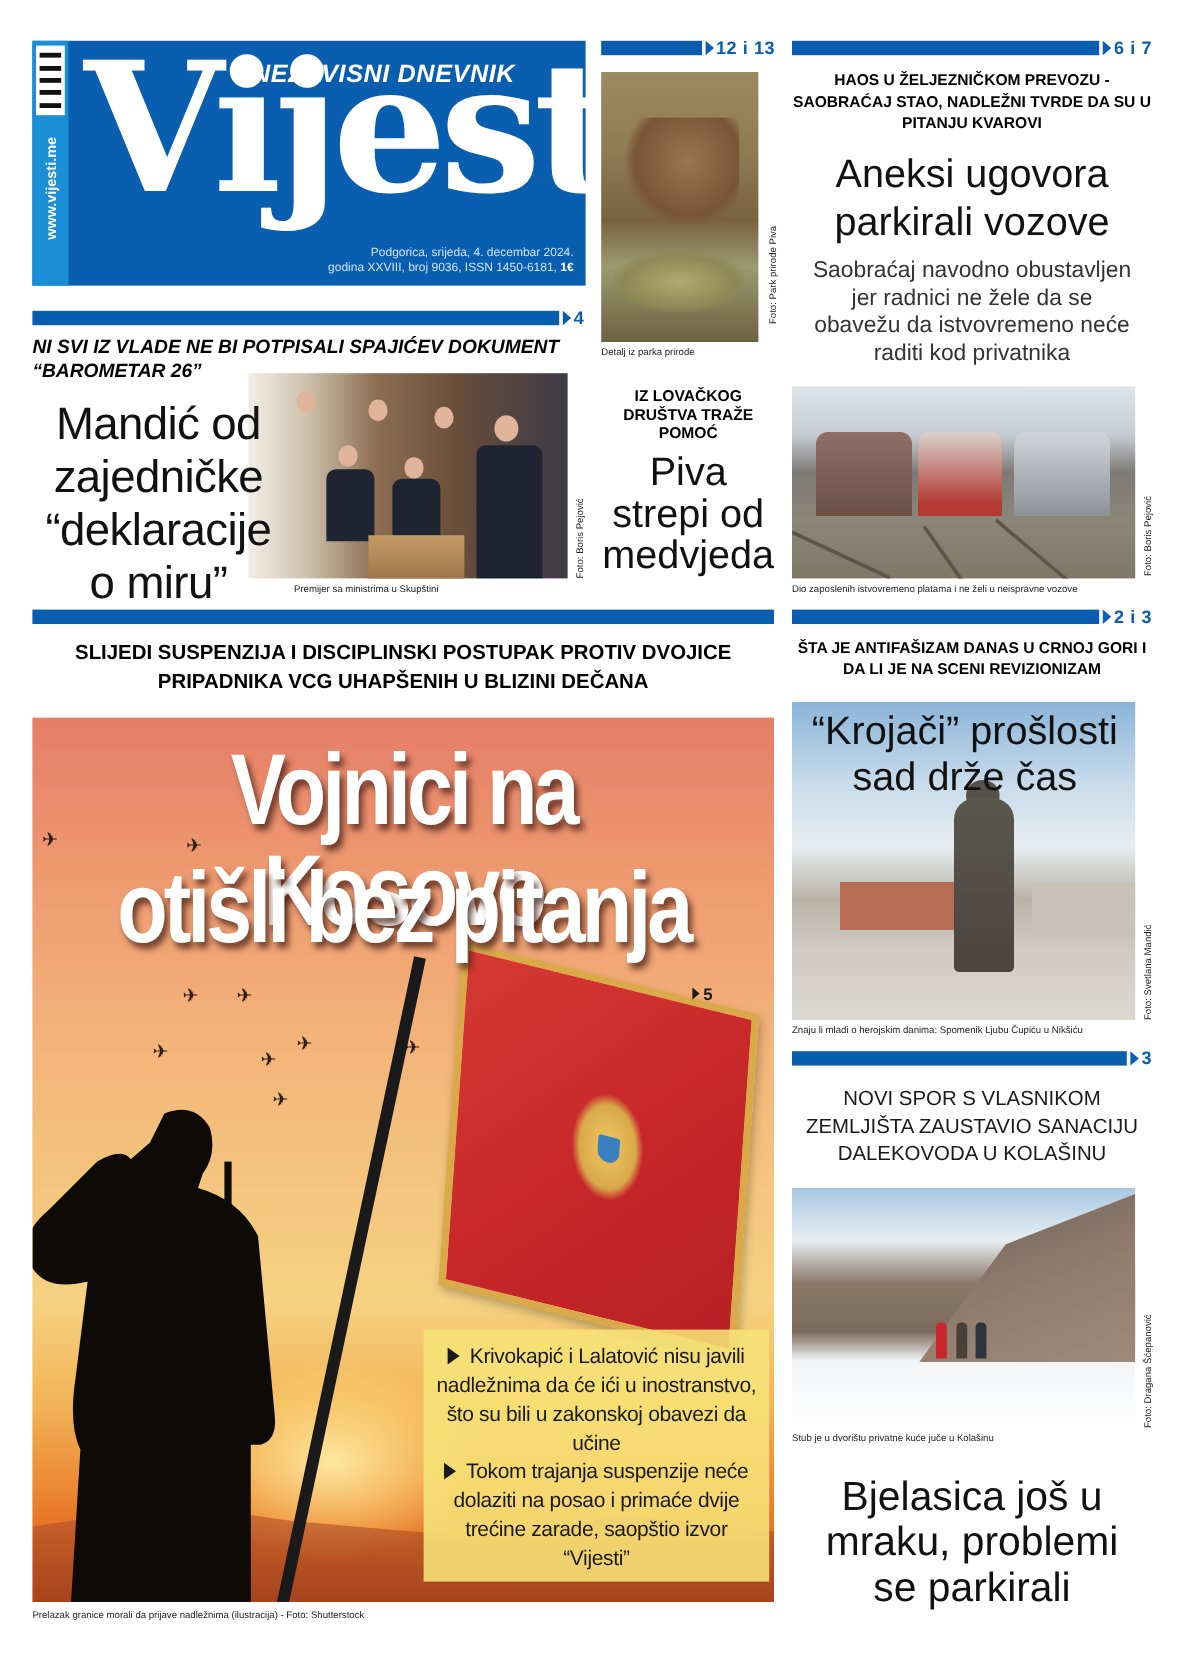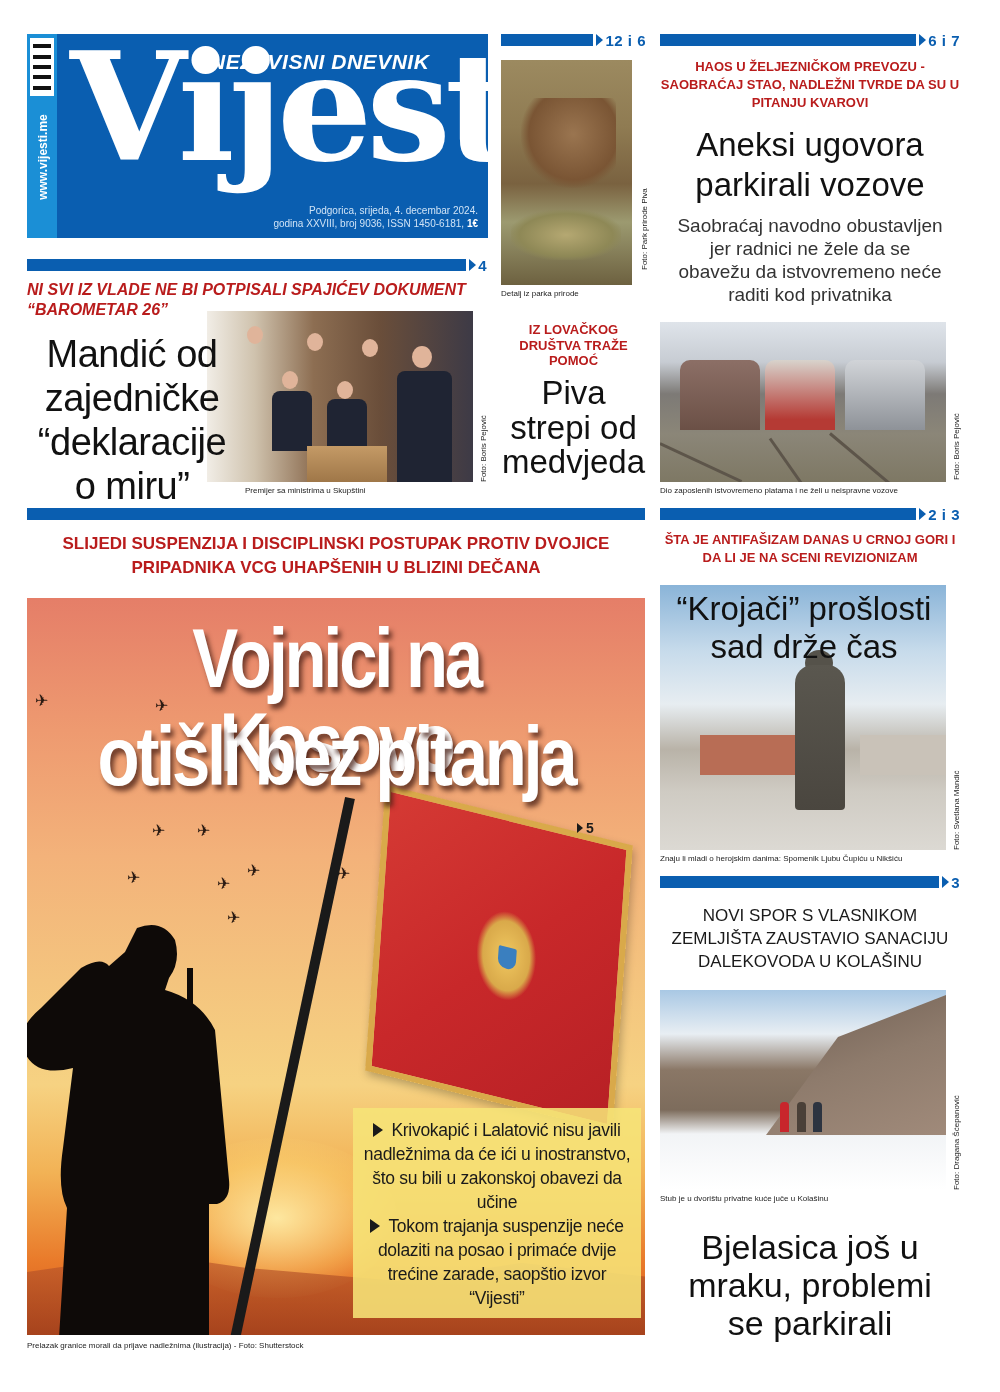--- a/index.html
+++ b/index.html
@@ -17,21 +17,21 @@
   
   .masthead { left: 27px; top: 34px; width: 461px; height: 204px; background: #0a5eb0; }
   .mast-strip { left: 27px; top: 34px; width: 30px; height: 204px; background: #1b8fd6; }
   .mast-barcode { left: 30px; top: 38px; width: 24px; height: 58px; background: #fff; display: flex; flex-direction: column; justify-content: space-around; padding: 3px; }
   .mast-barcode span { display: block; height: 4px; background: #111; }
   .mast-url { left: 20px; top: 140px; width: 44px; font-size: 12px; font-weight: bold; color: #fff; transform: rotate(-90deg); white-space: nowrap; transform-origin: center; text-align: center; }
   .mast-tag { left: 210px; top: 50px; font-size: 21px; font-weight: bold; font-style: italic; color: #fff; letter-spacing: 0.5px; }
   .mast-logo { left: 70px; top: 32px; font-family: "DejaVu Serif", "Liberation Serif", serif; font-weight: bold; font-size: 150px; color: #fff; letter-spacing: -6px; line-height: 1; }
   .mast-date { right: 522px; top: 204px; font-size: 10px; color: #cfe3f6; text-align: right; line-height: 13px; }
 
-  .kicker { font-weight: bold; text-transform: uppercase; color: #b91c1c; line-height: 1.2; }
+  .kicker { font-weight: bold; text-transform: uppercase; color: #000000; line-height: 1.2; }
   .headline { color: #111; line-height: 1.05; text-align: center; }
   .caption { font-size: 8px; color: #222; white-space: nowrap; }
   .credit { font-size: 8px; color: #222; white-space: nowrap; transform: rotate(-90deg); transform-origin: left top; }
 
   
   .photo { position: absolute; overflow: hidden; }
   .bear { background: linear-gradient(180deg, #9c8a60 0%, #8f7b52 30%, #7a6240 55%, #9c9a70 72%, #6d6140 100%); }
   .bear .body { position: absolute; left: 20px; top: 38px; width: 95px; height: 90px; background: radial-gradient(ellipse at 55% 40%, #9a7550 0%, #7a5534 60%, transparent 72%); }
   .bear .pool { position: absolute; left: 10px; top: 150px; width: 110px; height: 50px; background: radial-gradient(ellipse, #b5a872 0%, #8e8856 60%, transparent 75%); }
 
@@ -87,21 +87,21 @@
 <div class="abs mast-logo">Vijesti</div>
 <div class="abs mast-tag">NEZAVISNI DNEVNIK</div>
 <div class="abs mast-date">
   <div>Podgorica, srijeda, 4. decembar 2024.</div>
   <div><span>godina XXVIII, broj 9036, ISSN 1450-6181,</span> <b style="color:#fff">1€</b></div>
 </div>
 
 <div class="bar" style="left:501px;top:34px;width:145px;">
   <div class="fill"></div>
     <div class="tri"></div>
-  <span class="pg">12 i 6</span>
+  <span class="pg">12 i 13</span>
 </div>
 <div class="photo bear" style="left:501px;top:60px;width:131px;height:225px;">
   <div class="body"></div>
     <div class="pool"></div>
 </div>
 <div class="abs credit" style="left:640px;top:270px;">Foto: Park prirode Piva</div>
 <div class="abs caption" style="left:501px;top:289px;">Detalj iz parka prirode</div>
 <div class="abs kicker" style="left:497px;top:322px;width:153px;text-align:center;font-size:13px;">IZ LOVAČKOG DRUŠTVA TRAŽE POMOĆ</div>
 <div class="abs headline" style="left:497px;top:376px;width:153px;font-size:33px;">
   <div>Piva</div>

